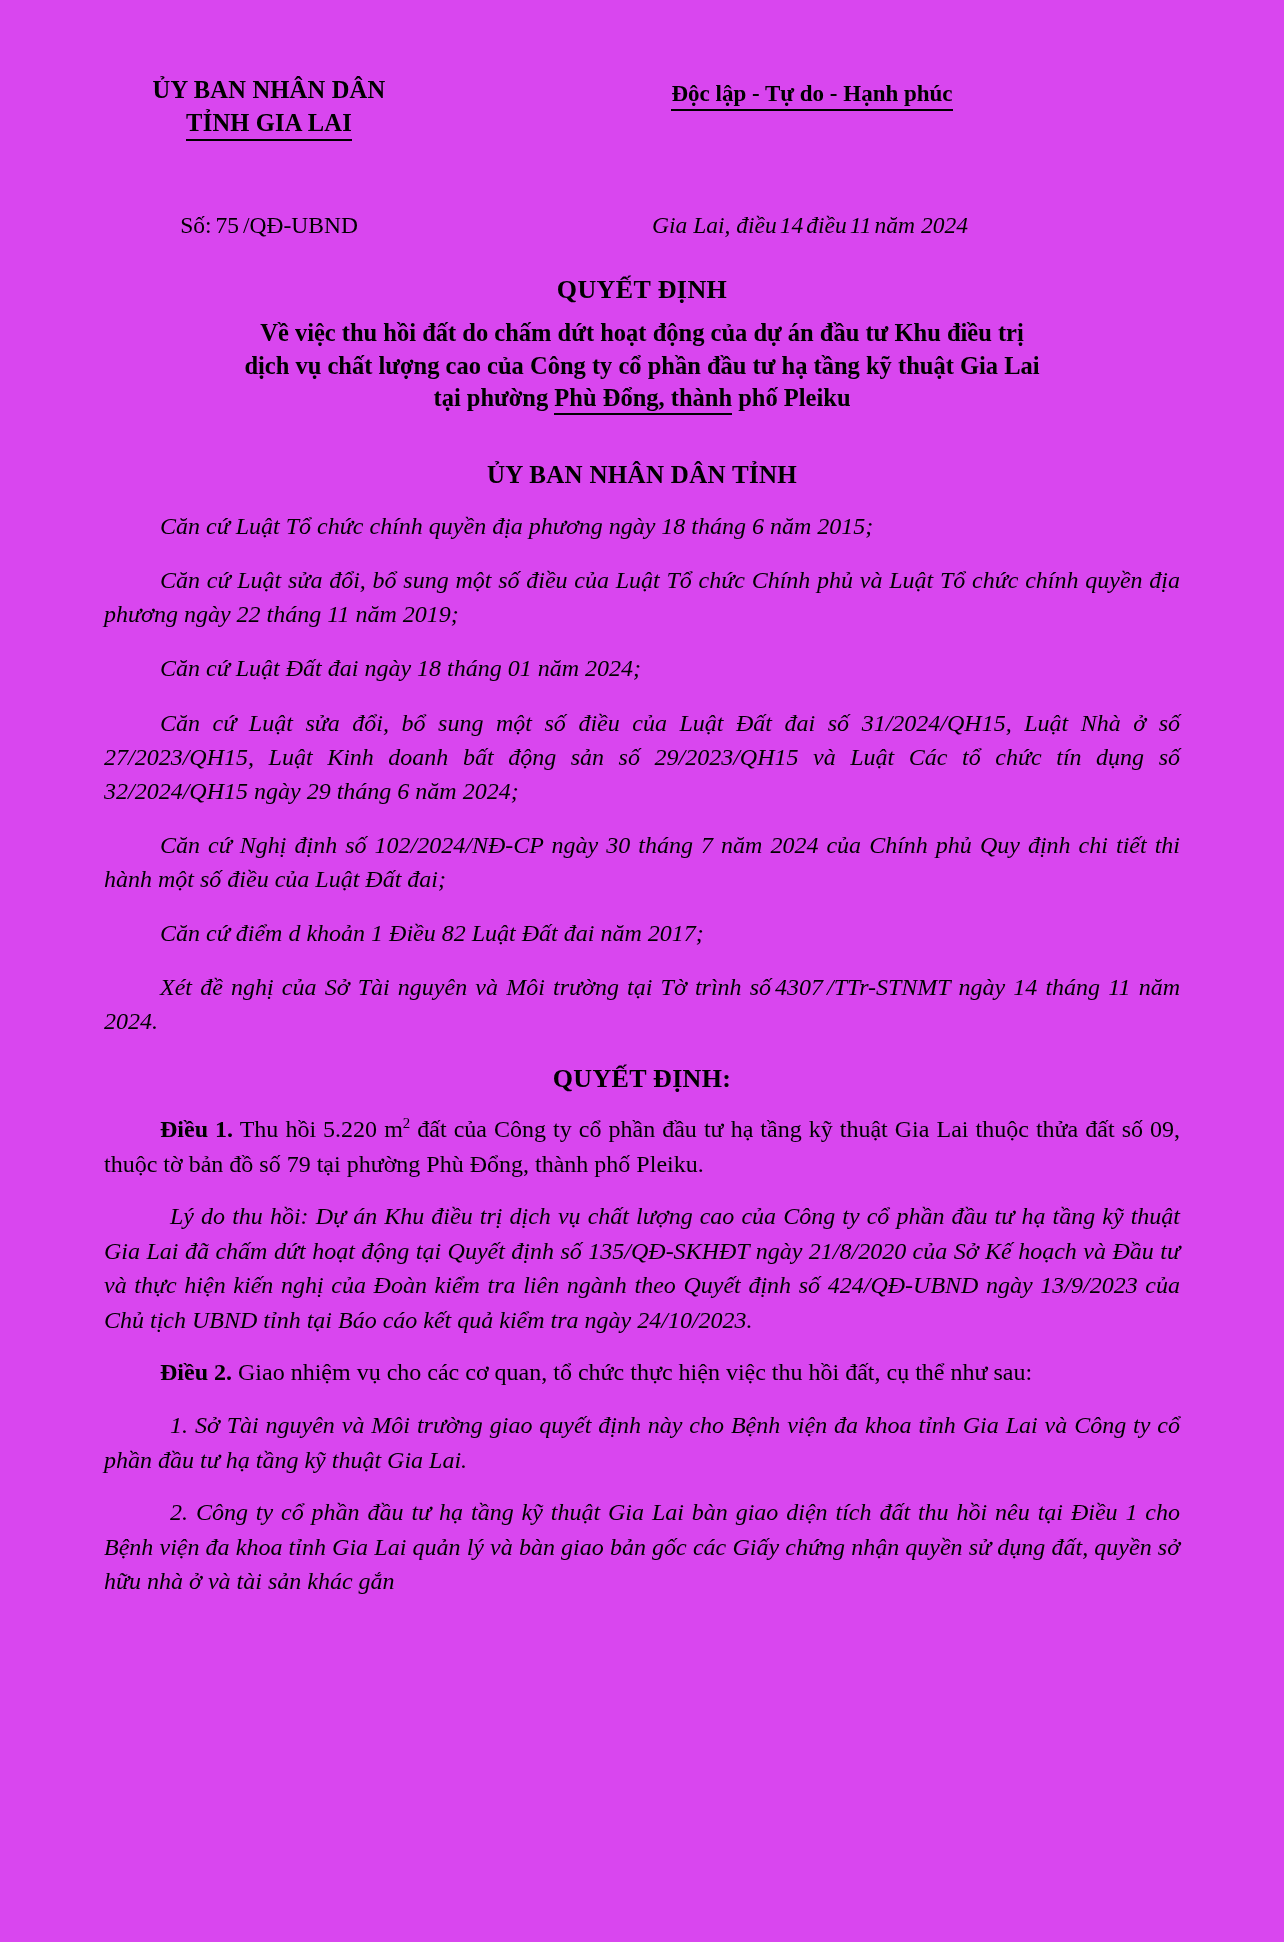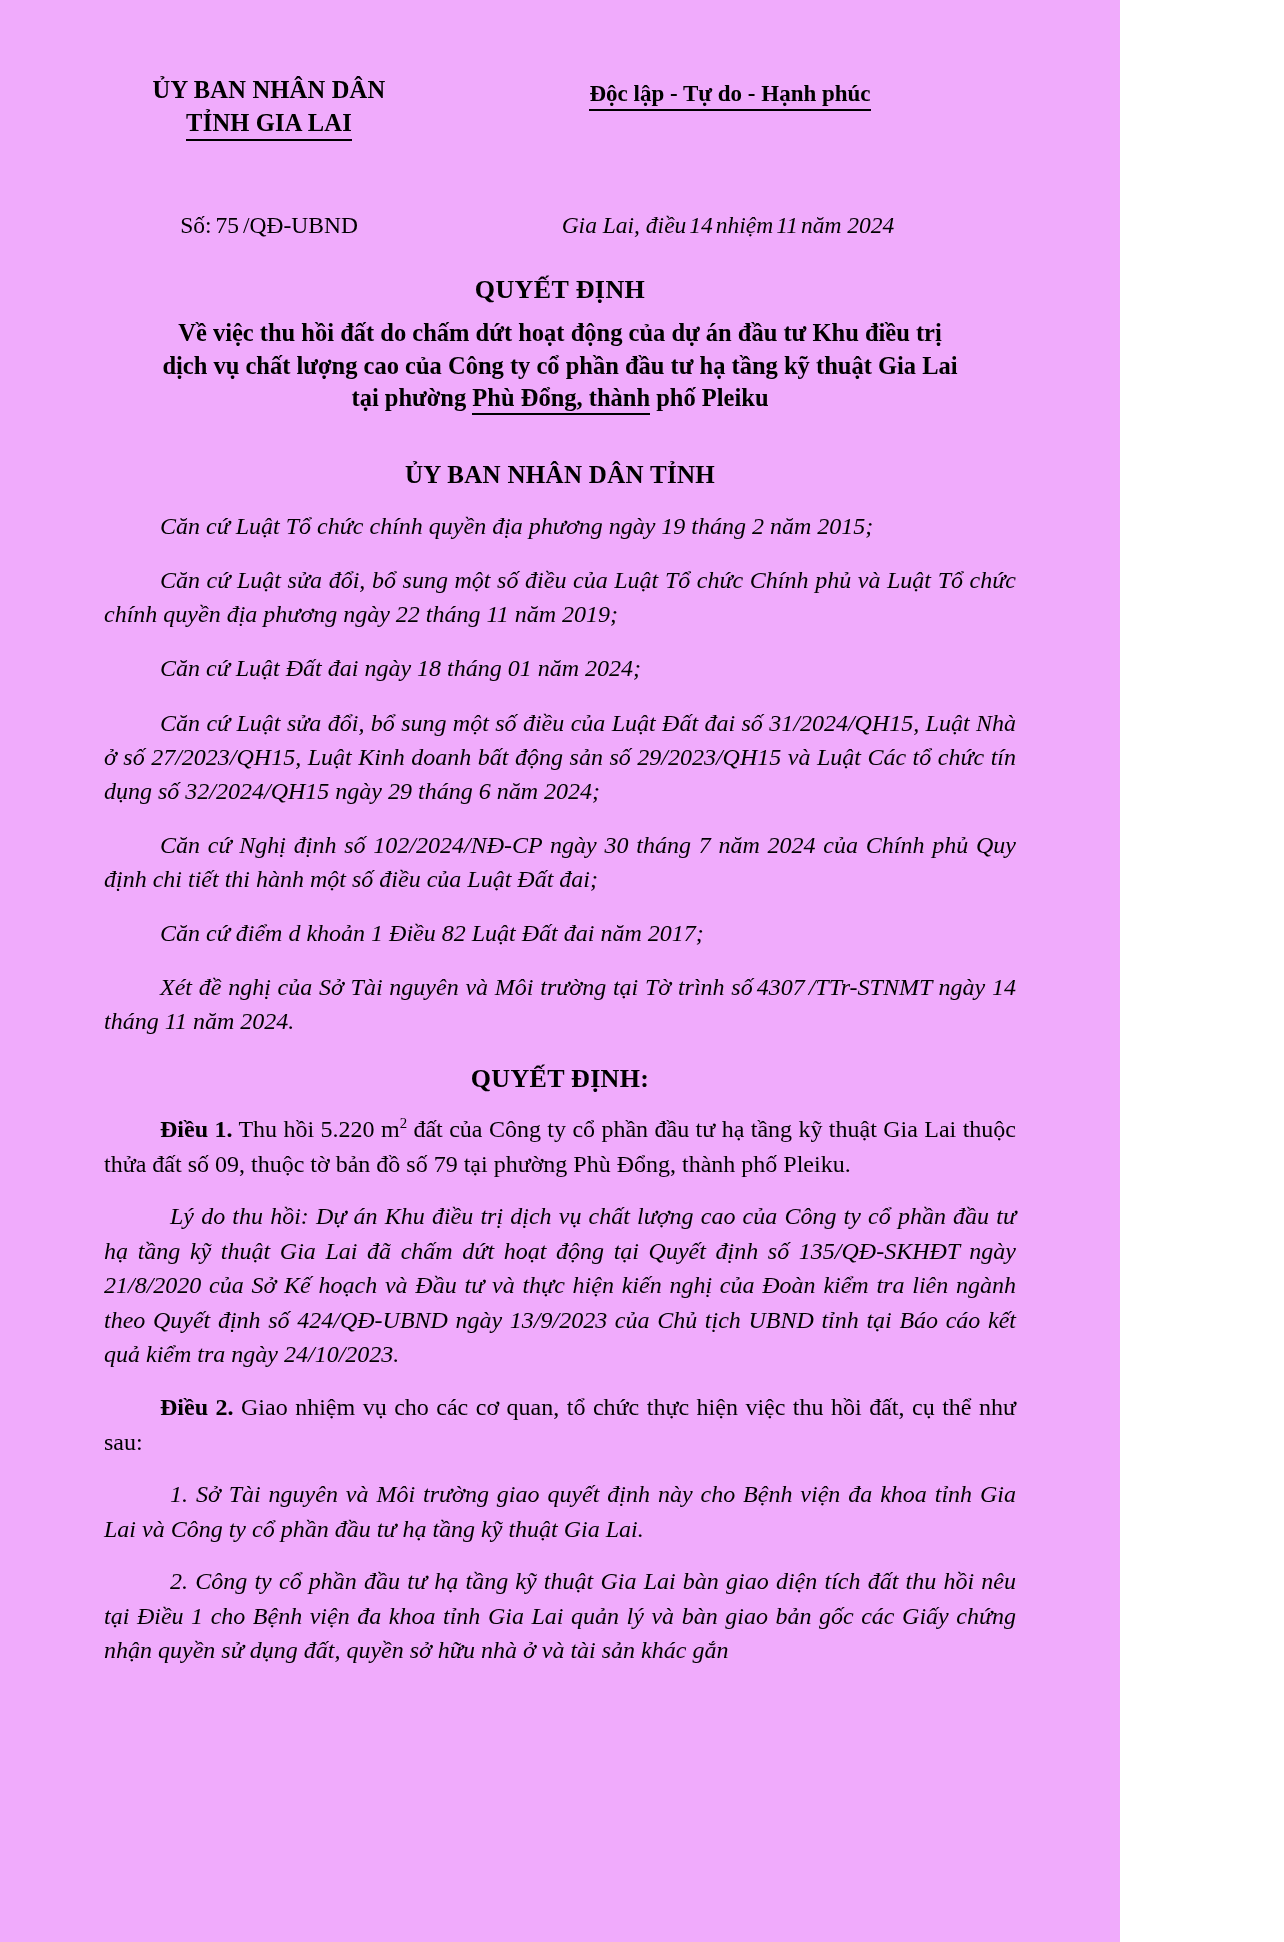--- a/index.html
+++ b/index.html
@@ -9,25 +9,25 @@
   }
   body {
     width: 1284px;
     height: 1942px;
     font-family: "Liberation Serif", "DejaVu Serif", serif;
     color: #000000;
     -webkit-font-smoothing: antialiased;
   }
   .page {
     position: relative;
-    width: 1120px;
+    width: 1284px;
     height: 1942px;
     box-sizing: border-box;
     padding: 74px 104px 0 104px;
-    background: #f0abfc;
+    background: #d946ef;
     overflow: hidden;
   }
 
   
   .letterhead {
     display: flex;
     align-items: flex-start;
     justify-content: flex-start;
     width: 100%;
   }
@@ -170,34 +170,34 @@
       <div class="org-line1">ỦY BAN NHÂN DÂN</div>
       <div class="org-line2"><span class="ul">TỈNH GIA LAI</span></div>
     </div>
     <div class="lh-right">
       <div class="nation-line2"><span class="ul">Độc lập - Tự do -  Hạnh phúc</span></div>
     </div>
   </div>
 
   <div class="meta-row">
     <div class="meta-left"><span>Số:</span><span class="num">75</span><span>/QĐ-UBND</span></div>
-    <div class="meta-right"><span>Gia Lai, điều</span><span class="day">14</span><span>nhiệm</span><span class="month">11</span><span>năm 2024</span></div>
+    <div class="meta-right"><span>Gia Lai, điều</span><span class="day">14</span><span>điều</span><span class="month">11</span><span>năm 2024</span></div>
   </div>
 
   <div class="doc-title">QUYẾT ĐỊNH</div>
 
   <div class="doc-subtitle">
     <div>Về việc thu hồi đất do chấm dứt hoạt động của dự án đầu tư Khu điều trị</div>
     <div>dịch vụ chất lượng cao của Công ty cổ phần đầu tư hạ tầng kỹ thuật Gia Lai</div>
     <div><span>tại phường </span><span class="ul-seg">Phù Đổng, thành</span><span> phố Pleiku</span></div>
   </div>
 
   <div class="issuer">ỦY BAN NHÂN DÂN TỈNH</div>
 
-  <div class="basis">Căn cứ Luật Tổ chức chính quyền địa phương ngày 19 tháng 2 năm 2015;</div>
+  <div class="basis">Căn cứ Luật Tổ chức chính quyền địa phương ngày 18 tháng 6 năm 2015;</div>
   <div class="basis">Căn cứ Luật sửa đổi, bổ sung một số điều của Luật Tổ chức Chính phủ và Luật Tổ chức chính quyền địa phương ngày 22 tháng 11 năm 2019;</div>
   <div class="basis">Căn cứ Luật Đất đai ngày 18 tháng 01 năm 2024;</div>
   <div class="basis">Căn cứ Luật sửa đổi, bổ sung một số điều của Luật Đất đai số 31/2024/QH15, Luật Nhà ở số 27/2023/QH15, Luật Kinh doanh bất động sản số 29/2023/QH15 và Luật Các tổ chức tín dụng số 32/2024/QH15 ngày 29 tháng 6 năm 2024;</div>
   <div class="basis">Căn cứ Nghị định số 102/2024/NĐ-CP ngày 30 tháng 7 năm 2024 của Chính phủ Quy định chi tiết thi hành một số điều của Luật Đất đai;</div>
   <div class="basis">Căn cứ điểm d khoản 1 Điều 82 Luật Đất đai năm 2017;</div>
 
   <div class="basis"><span>Xét đề nghị của Sở Tài nguyên và Môi trường tại Tờ trình số</span><span class="gap">4307</span><span>/TTr-STNMT ngày 14 tháng 11 năm 2024.</span></div>
 
   <div class="decide-word">QUYẾT ĐỊNH:</div>
 

